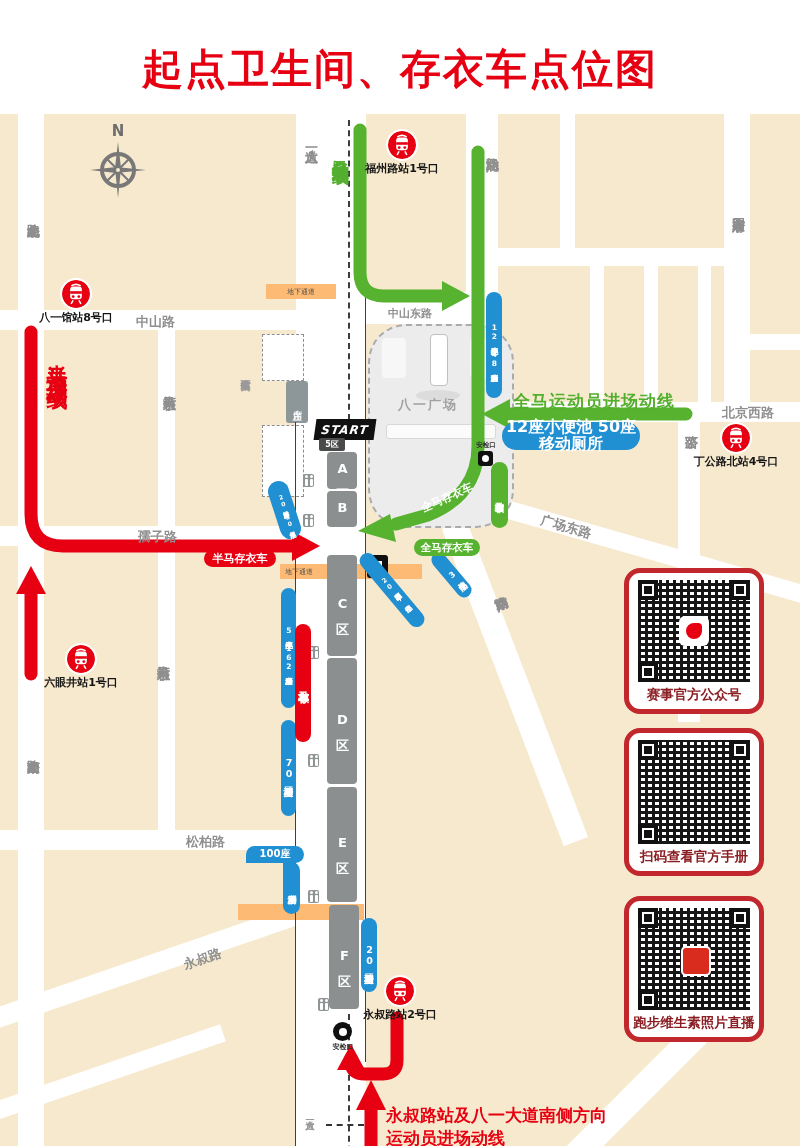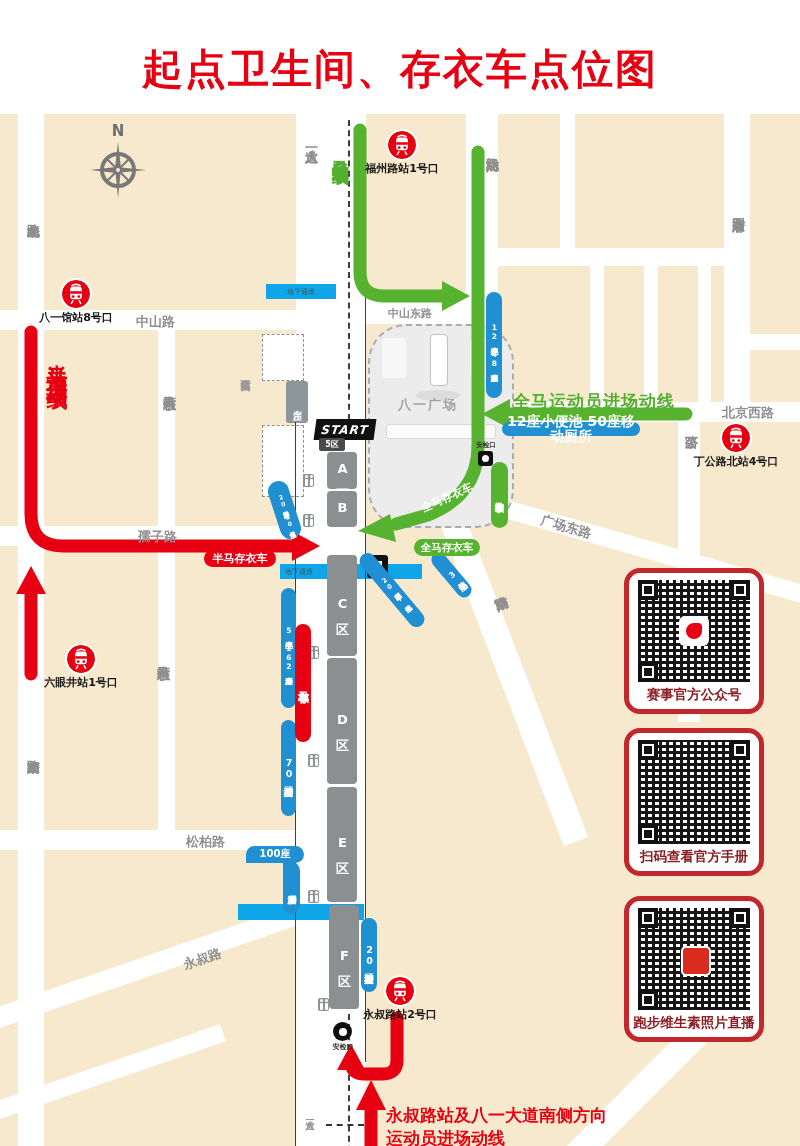--- a/index.html
+++ b/index.html
@@ -16,21 +16,21 @@
   .pb{background:#2090d2;}
   .pr{background:#e60012;}
   .pg{background:#56b22f;}
   .pillv{writing-mode:vertical-rl;text-orientation:upright;}
   .station{position:absolute;width:110px;display:flex;flex-direction:column;align-items:center;}
   .m-ic{width:28px;height:28px;border-radius:50%;box-shadow:0 0 0 2px #fff;}
   .m-lb{margin-top:2px;font-size:11px;font-weight:800;color:#151515;white-space:nowrap;}
   .toilet{position:absolute;width:11px;height:13px;background:#8f9494;border-radius:2px;display:flex;align-items:flex-end;justify-content:center;gap:2px;padding-bottom:1px;box-sizing:border-box;}
   .toilet i{display:block;width:3px;height:7px;background:#fff;border-radius:1px;position:relative;}
   .toilet i::before{content:"";position:absolute;top:-4px;left:0;width:3px;height:3px;border-radius:50%;background:#fff;}
-  .under{position:absolute;background:#0ea5e9;color:#4d4d4d;font-size:7px;display:flex;align-items:center;justify-content:center;white-space:nowrap;}
+  .under{position:absolute;background:#fdba74;color:#4d4d4d;font-size:7px;display:flex;align-items:center;justify-content:center;white-space:nowrap;}
   .dashv{position:absolute;width:0;border-left:2px dashed #3c3c3c;}
   .edge{position:absolute;width:1px;background:#3f3f3f;}
   .chk{position:absolute;background:#101010;border-radius:3px;display:flex;align-items:center;justify-content:center;}
   .chk b{display:block;background:#fff;}
   .qr-card{position:absolute;width:140px;background:#fff;border:5px solid #c1272d;border-radius:16px;display:flex;flex-direction:column;align-items:center;padding:7px 6px 5px;box-sizing:border-box;}
   .qr{position:relative;width:112px;height:106px;background:
       repeating-linear-gradient(90deg,#161616 0 3px,transparent 3px 7px),
       repeating-linear-gradient(0deg,#161616 0 3px,#fff 3px 6px);}
   .fd{position:absolute;width:20px;height:20px;border:4px solid #111;background:#fff;box-sizing:border-box;}
   .fd::after{content:"";position:absolute;inset:2px;background:#111;}
@@ -180,21 +180,21 @@
         </div>
     </div>
     <div class="abs" style="left:325px;top:908px;width:36px;text-align:center;">
       <div class="chk" style="position:relative;left:8px;width:19px;height:19px;border-radius:50%;">
           <b style="width:8px;height:8px;border-radius:50%;"></b>
         </div>
       <div style="font-size:7px;color:#333;font-weight:700;margin-top:1px;">安检口</div>
     </div>
 
     <div class="pill pb pillv" style="left:486px;top:178px;width:16px;height:106px;font-size:7.5px;">12座小便池 48座移动厕所</div>
-    <div class="pill pb" style="left:502px;top:308px;width:138px;height:14px;font-size:14px;">12座小便池 50座移动厕所</div>
+    <div class="pill pb" style="left:502px;top:308px;width:138px;height:28px;font-size:16px;">12座小便池 50座移动厕所</div>
     <div class="pill pb pillv" style="left:274px;top:366px;width:21px;height:60px;font-size:6px;transform:rotate(-18deg);">20座移动厕所 10座小便池</div>
     <div class="pill pb pillv" style="left:384px;top:430px;width:16px;height:92px;font-size:6.5px;transform:rotate(-40deg);">20座移动厕所 7座小便池</div>
     <div class="pill pb pillv" style="left:444px;top:434px;width:15px;height:54px;font-size:8px;transform:rotate(-40deg);">3座小便池</div>
     <div class="pill pb pillv" style="left:281px;top:474px;width:15px;height:120px;font-size:7.5px;">5座小便池 162座移动厕所</div>
     <div class="pill pb pillv" style="left:281px;top:606px;width:15px;height:96px;font-size:9.5px;">70座移动厕所</div>
     <div class="pill pb" style="left:246px;top:732px;width:58px;height:17px;font-size:10px;border-radius:10px 10px 10px 0;">100座</div>
     <div class="pill pb pillv" style="left:283px;top:748px;width:17px;height:52px;font-size:9px;border-radius:0 10px 10px 10px;">移动厕所</div>
     <div class="pill pb pillv" style="left:361px;top:804px;width:16px;height:74px;font-size:9.5px;">20座移动厕所</div>
 
     <div class="pill pr" style="left:204px;top:436px;width:72px;height:17px;font-size:11px;">半马存衣车</div>

